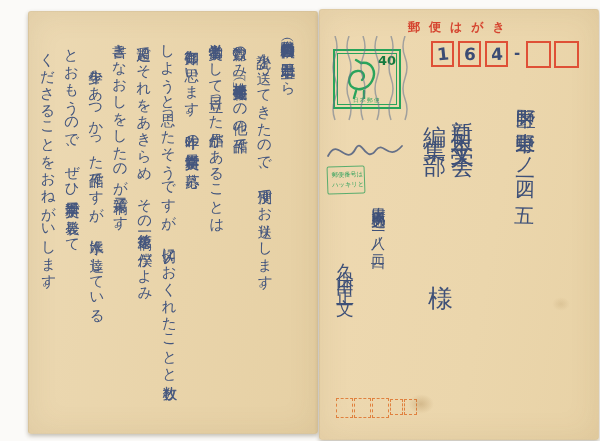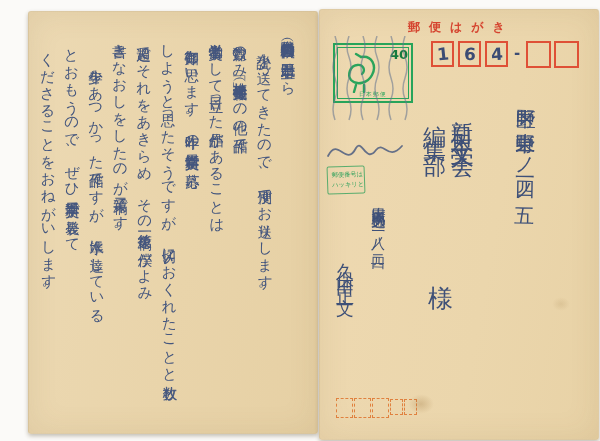--- a/index.html
+++ b/index.html
@@ -41,21 +41,21 @@
     width:19px;height:22px;border:2px solid #df5036;margin-right:4px;
     display:flex;align-items:center;justify-content:center;
     color:#3c4c74;font-size:17px;font-weight:bold;
   }
   .zbox.empty{width:21px;height:23px;margin-right:3px;}
   .zsep{color:#3c4c74;font-weight:bold;font-size:15px;margin:3px 6px 0 2px;}
   .zbox span{display:block}
   .d1{transform:rotate(-6deg)}.d2{transform:rotate(3deg)}.d3{transform:rotate(-4deg)}
 
   .stamp{
-    position:absolute;left:13px;top:33px;width:80px;height:60px;
+    position:absolute;left:13px;top:39px;width:68px;height:60px;
     border:2px solid #27a45a;
     box-shadow:inset 0 0 0 2px #ecd8af, inset 0 0 0 3px #27a45a;
     box-sizing:border-box;
   }
   .stamp .val{position:absolute;right:3px;top:2px;color:#157a3e;font-size:13px;font-weight:bold;}
   .stamp .issuer{
     position:absolute;left:0;right:0;bottom:1px;text-align:center;
     color:#2aa45c;font-size:8px;letter-spacing:2px;transform:scale(.7);
   }
   .stamp svg{position:absolute;left:4px;top:6px;}

